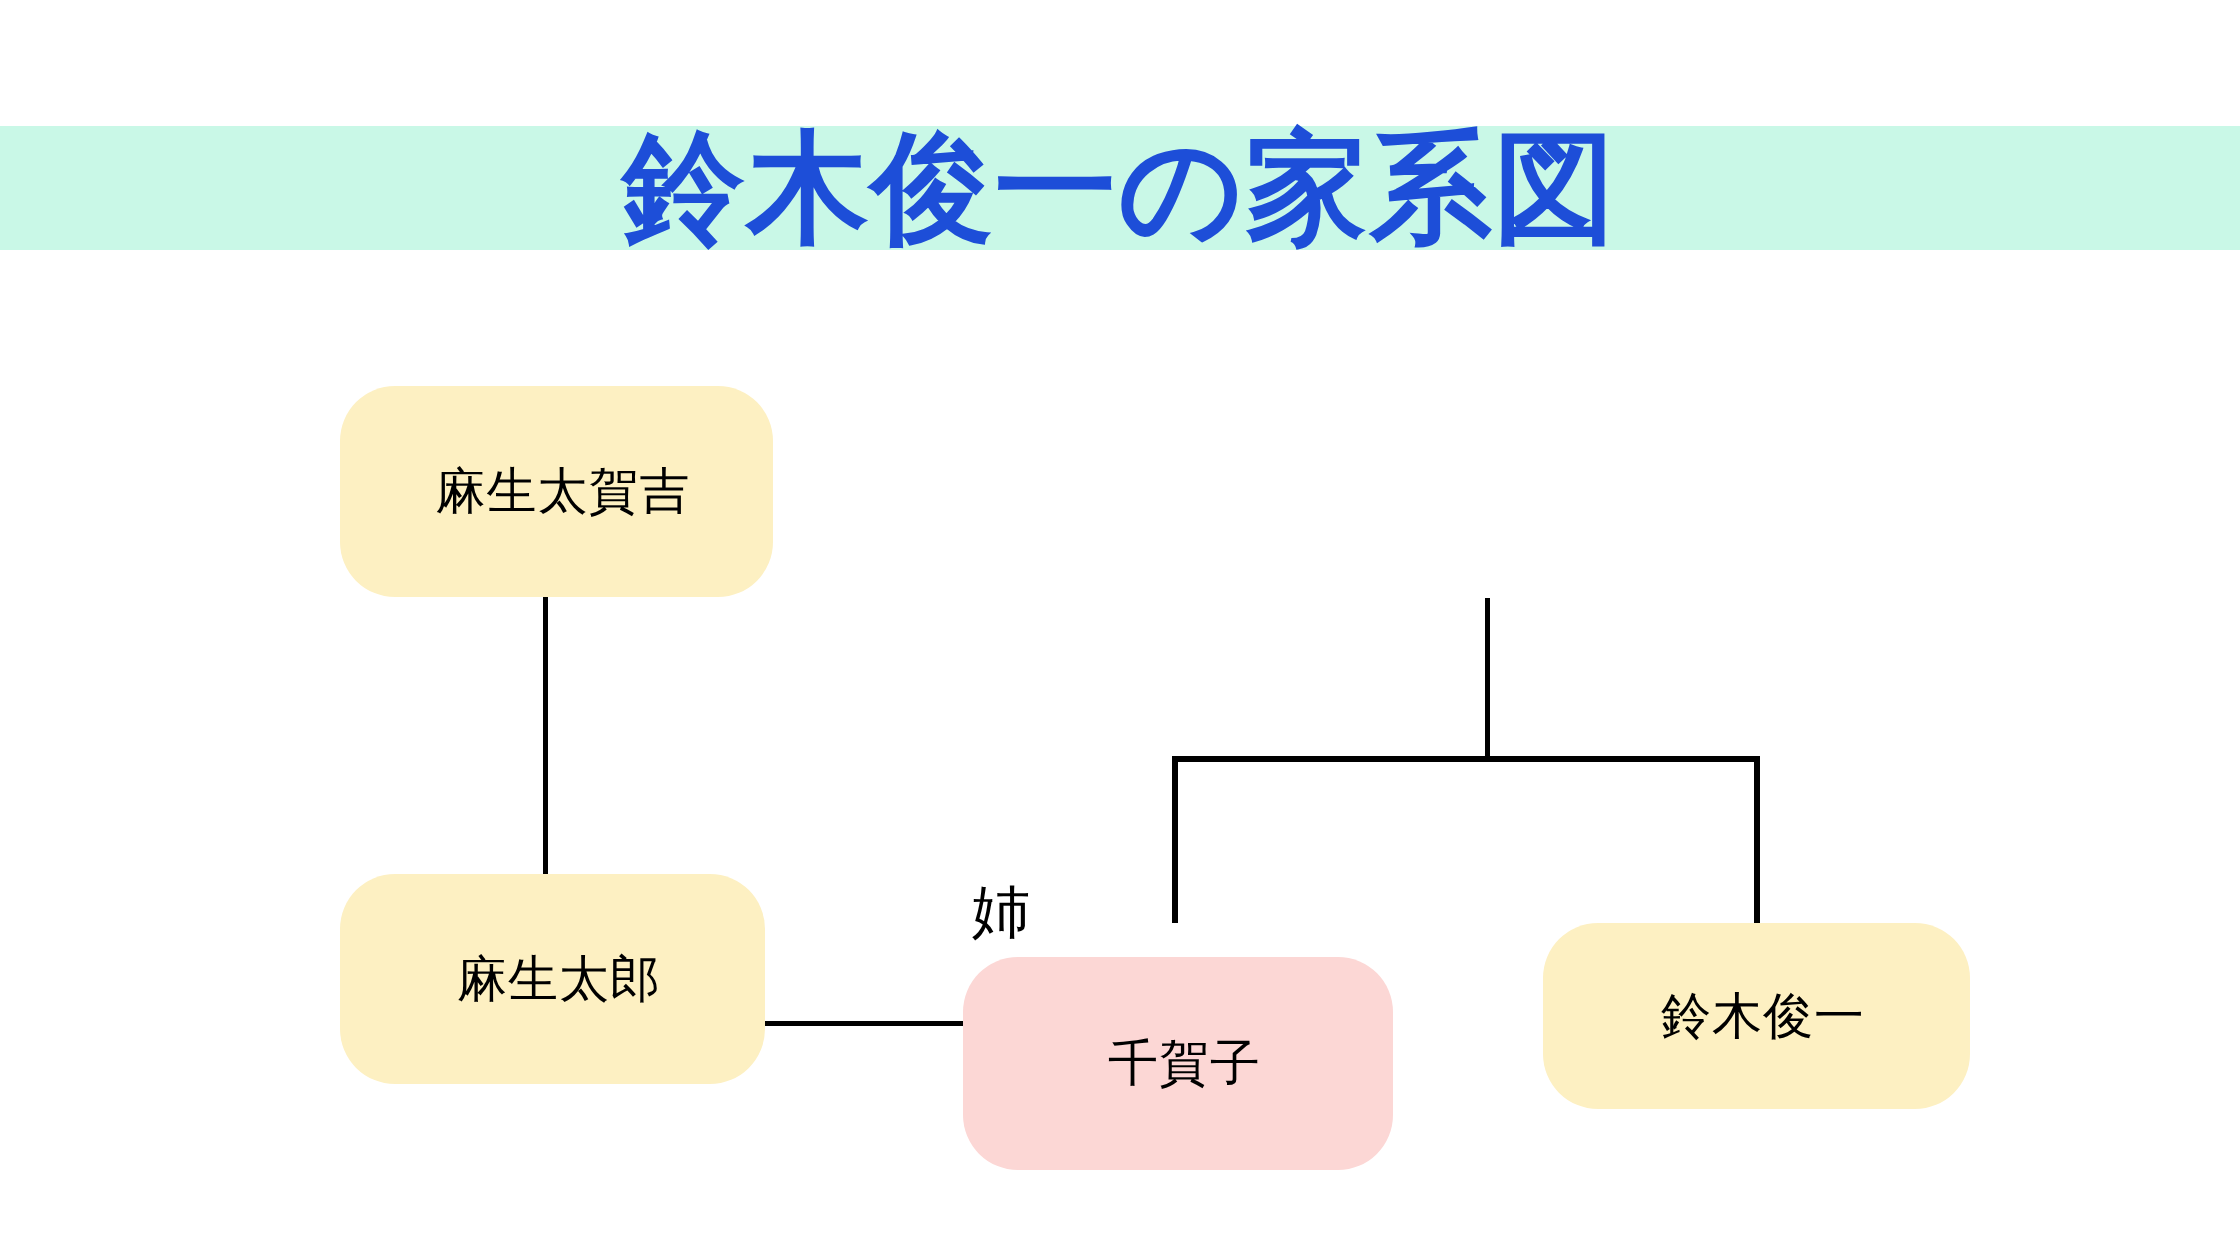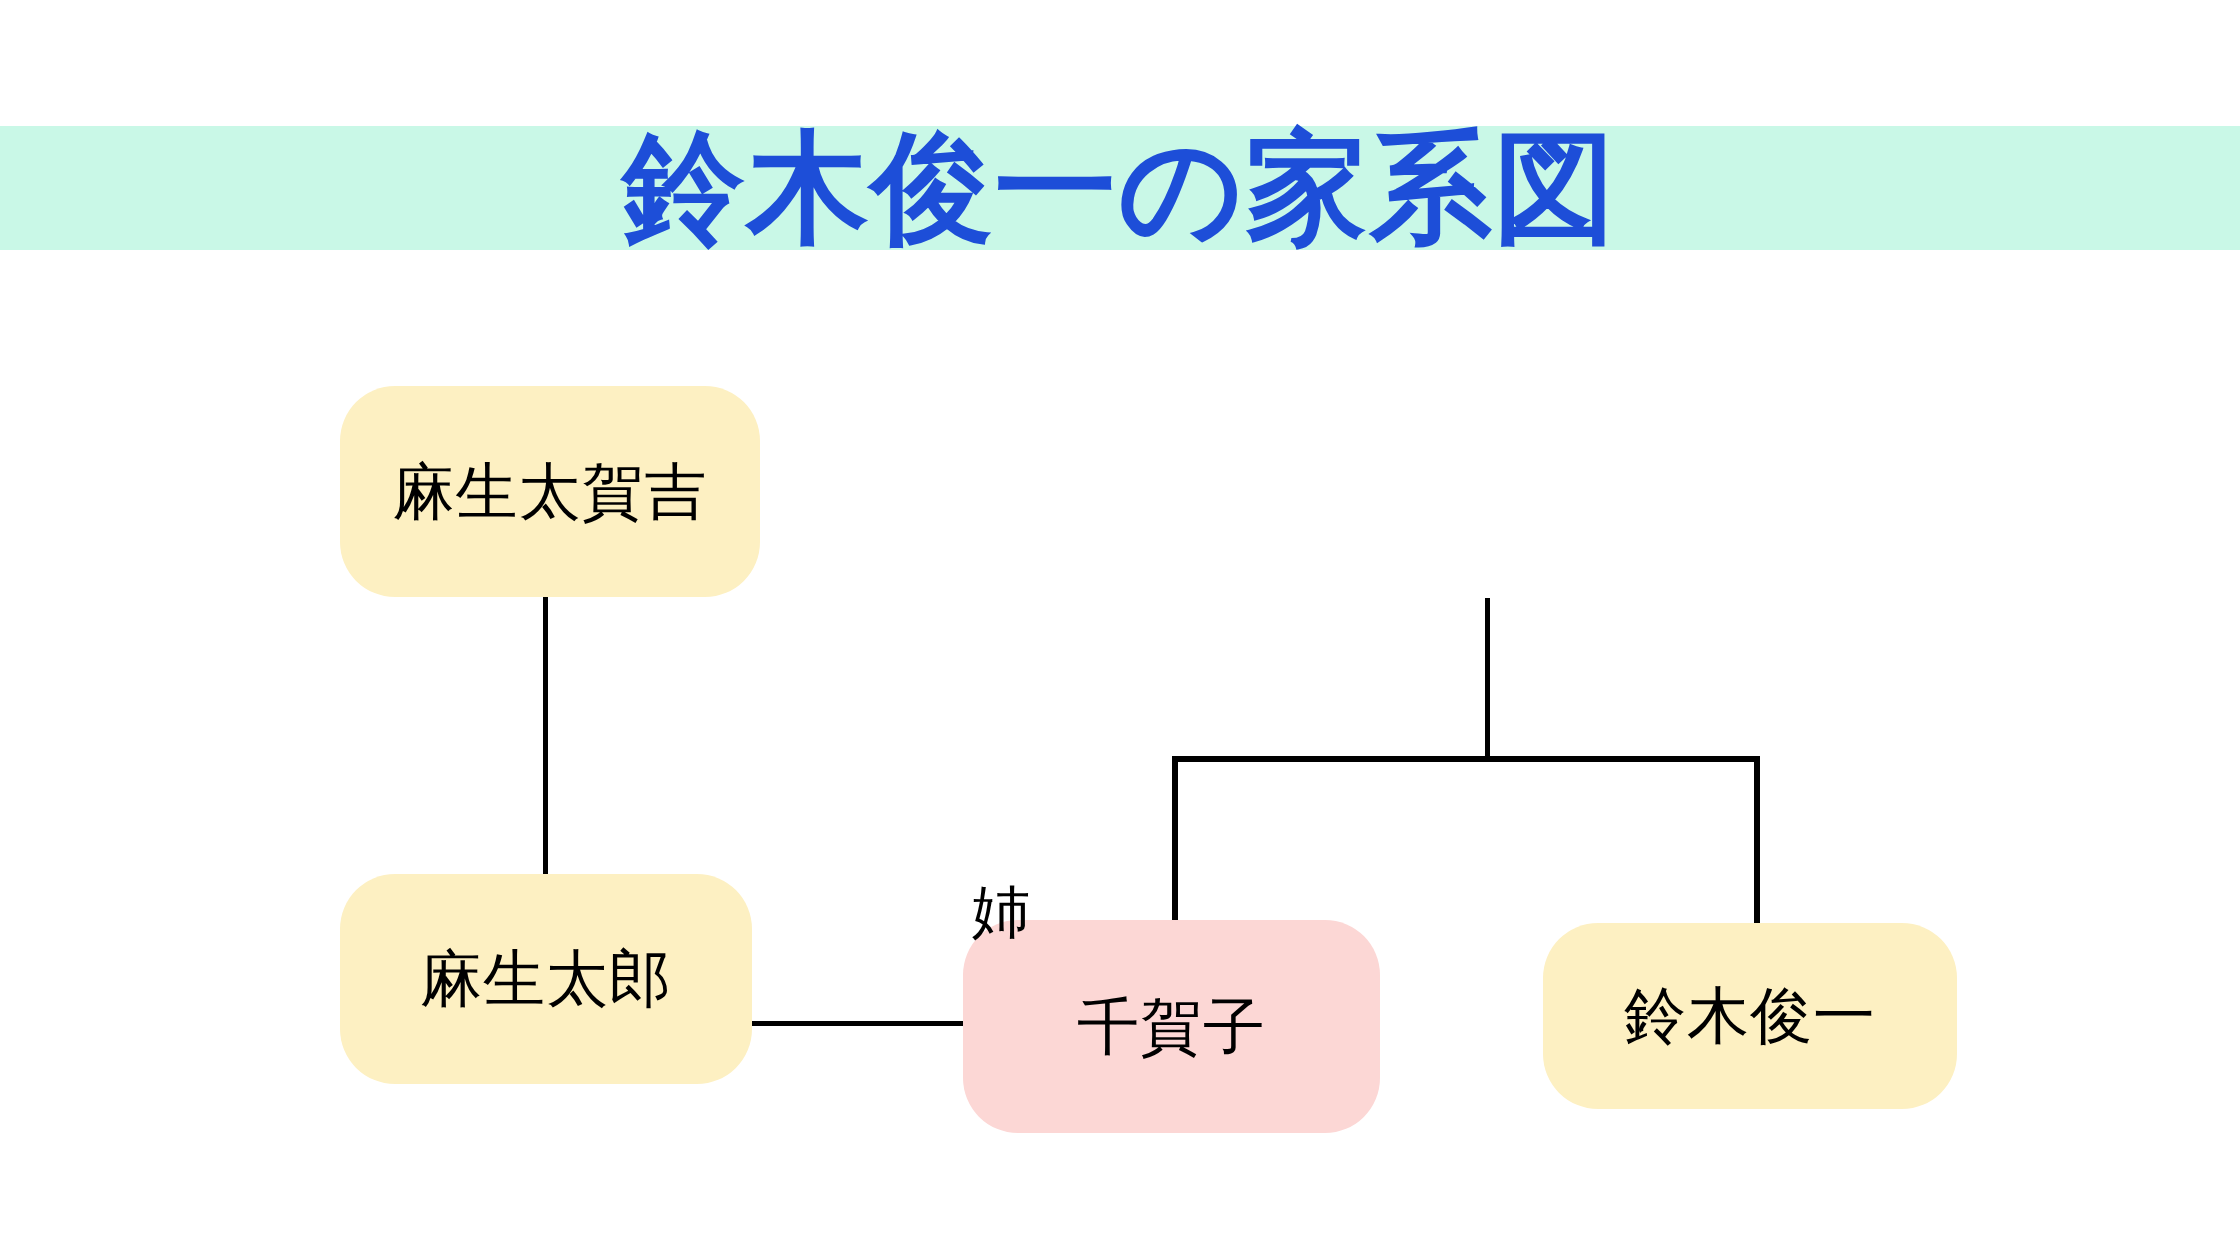--- a/index.html
+++ b/index.html
@@ -33,29 +33,30 @@
     letter-spacing: 2px;
     white-space: nowrap;
     line-height: 1;
   }
   .node {
     position: absolute;
     display: flex;
     align-items: center;
     justify-content: center;
     border-radius: 55px;
-    font-size: 62px;
+    font-size: 50px;
     font-weight: 500;
     color: #000000;
     letter-spacing: 1px;
     white-space: nowrap;
     z-index: 2;
+    padding-left: 13px;
   }
   .node.yellow { background: var(--node-yellow, #fdf0c2); }
-  .node.pink   { background: var(--node-pink, #fcd7d5); }
+  .node.pink   { background: var(--node-pink, #fcd7d5); margin-top: 37px; }
 
   .node-aso-takakichi   { left: 340px;  top: 386px; width: 420px; height: 211px; }
   .node-suzuki-zenko    { left: 1281px; top: 385px; width: 411px; height: 213px; }
   .node-aso-taro        { left: 340px;  top: 874px; width: 412px; height: 210px; text-align: right; }
   .node-chikako         { left: 963px;  top: 920px; width: 417px; height: 213px; }
   .node-suzuki-shunichi { left: 1543px; top: 923px; width: 414px; height: 186px; }
 
   .line {
     position: absolute;
     background: var(--line-color, #000000);

